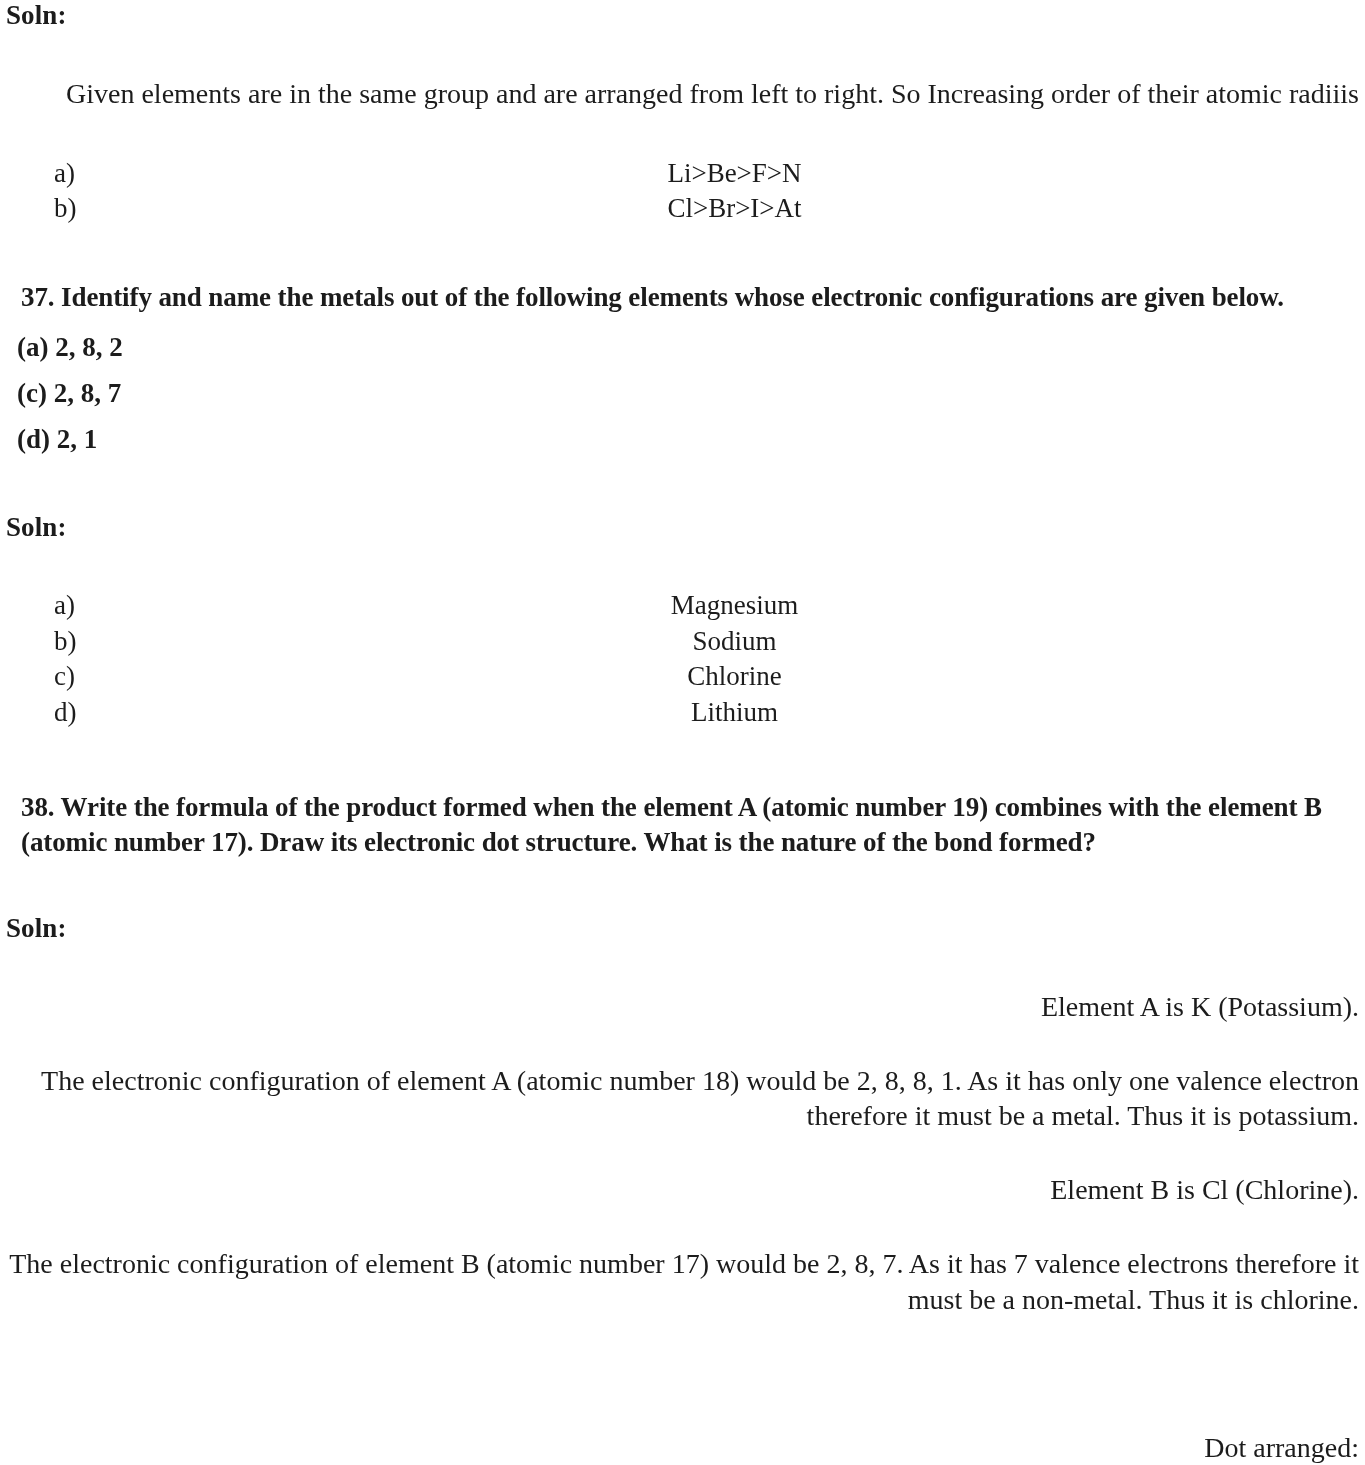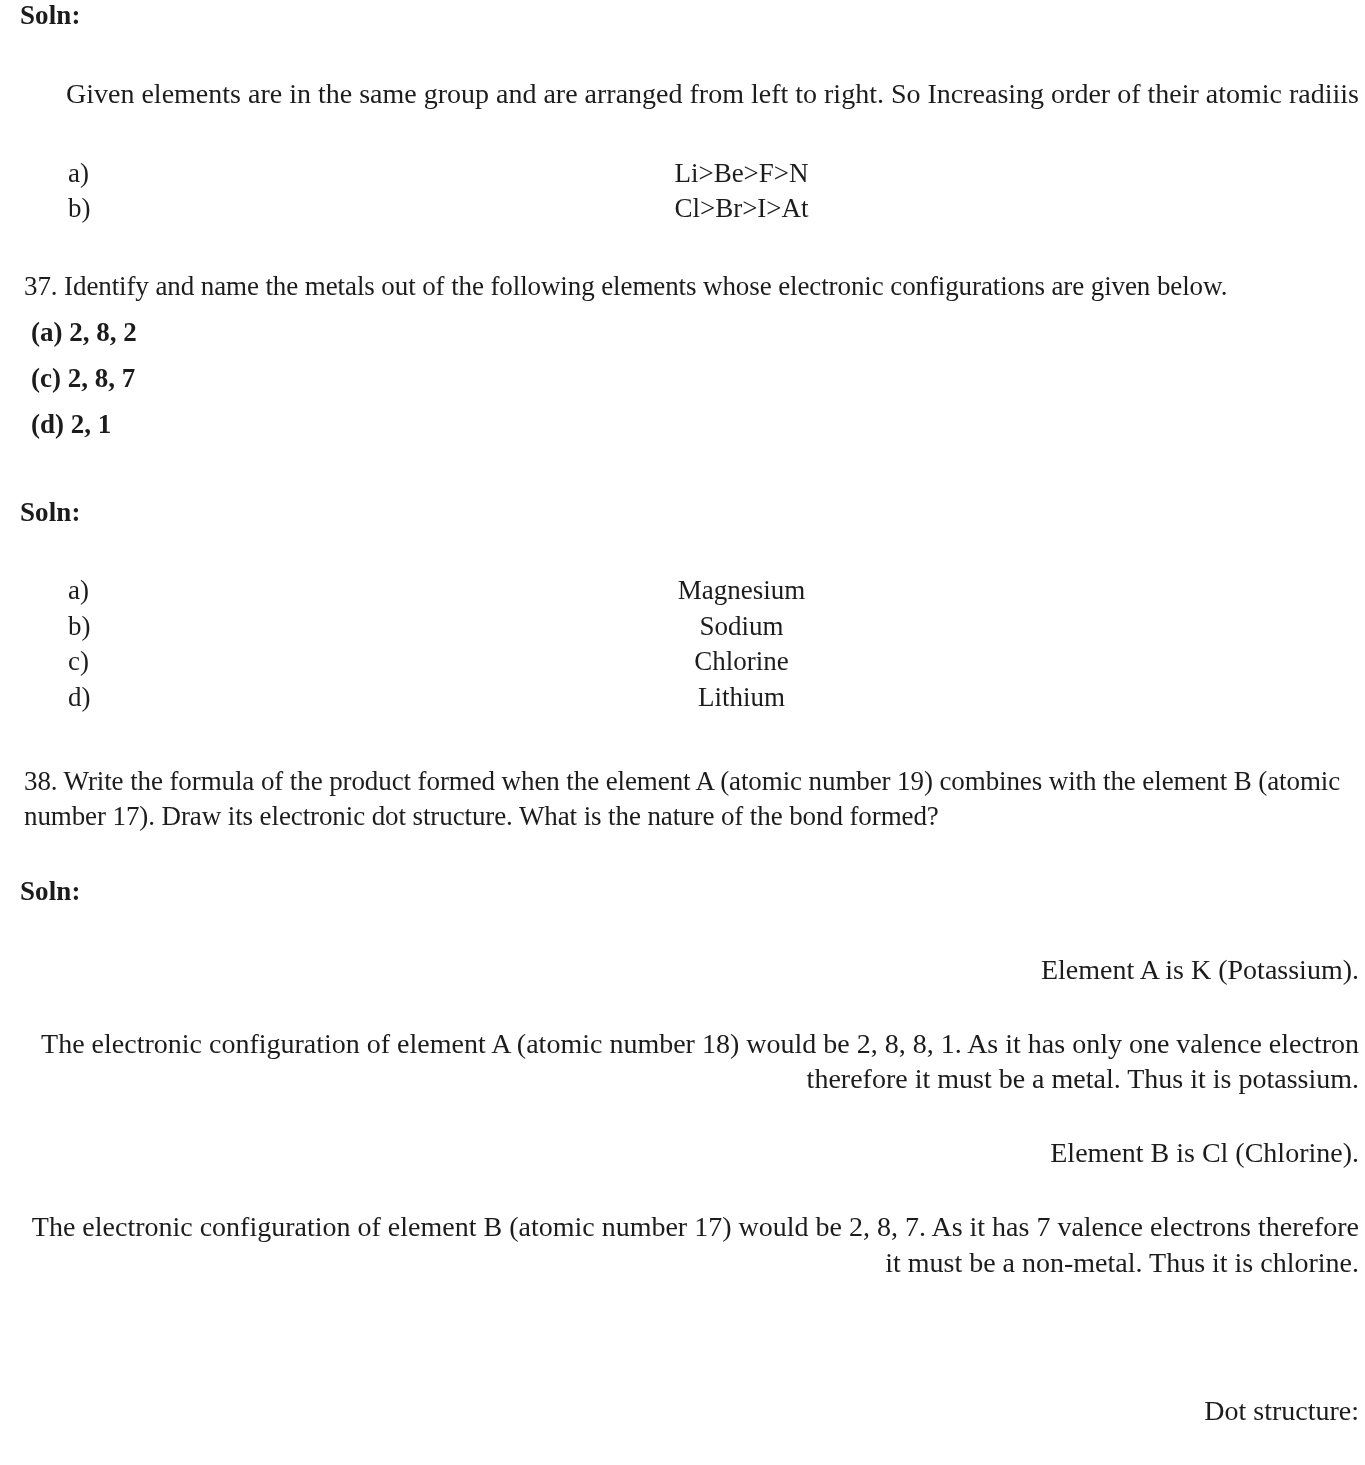--- a/index.html
+++ b/index.html
@@ -14,42 +14,42 @@
     overflow: hidden;
     font-family: "Liberation Serif", "DejaVu Serif", serif;
     color: #1c1c1c;
     -webkit-font-smoothing: antialiased;
   }
   .page {
     position: relative;
     width: 1365px;
     height: 1465px;
     box-sizing: border-box;
-    padding: 0 6px 0 20px;
+    padding: 0 6px 0 6px;
   }
 
   
   .soln-heading {
     font-size: 27px;
     font-weight: bold;
     line-height: 1.18;
     letter-spacing: 0.1px;
     margin: 0;
   }
   .para {
     font-size: 28px;
     line-height: 1.28;
     margin: 0;
     text-align: right;
   }
   .q-heading {
     font-size: 27px;
-    font-weight: normal;
+    font-weight: bold;
     line-height: 1.30;
-    margin: 4px;
+    margin: 15px;
     letter-spacing: -0.1px;
   }
   .q-sub {
     font-size: 27px;
     font-weight: bold;
     line-height: 1.30;
     margin: 11px;
   }
 
   
@@ -156,15 +156,15 @@
 
   <div class="sp-38"></div>
 
   <div class="para">The electronic configuration of element B (atomic number 17) would be 2, 8, 7. As it has 7 valence electrons therefore it must be a non-metal. Thus it is chlorine.</div>
 
   <div class="sp-38"></div>
 
 
   <div class="sp-74"></div>
 
-  <div class="para">Dot structure:</div>
+  <div class="para">Dot arranged:</div>
 
 </div>
 
 </body></html>

